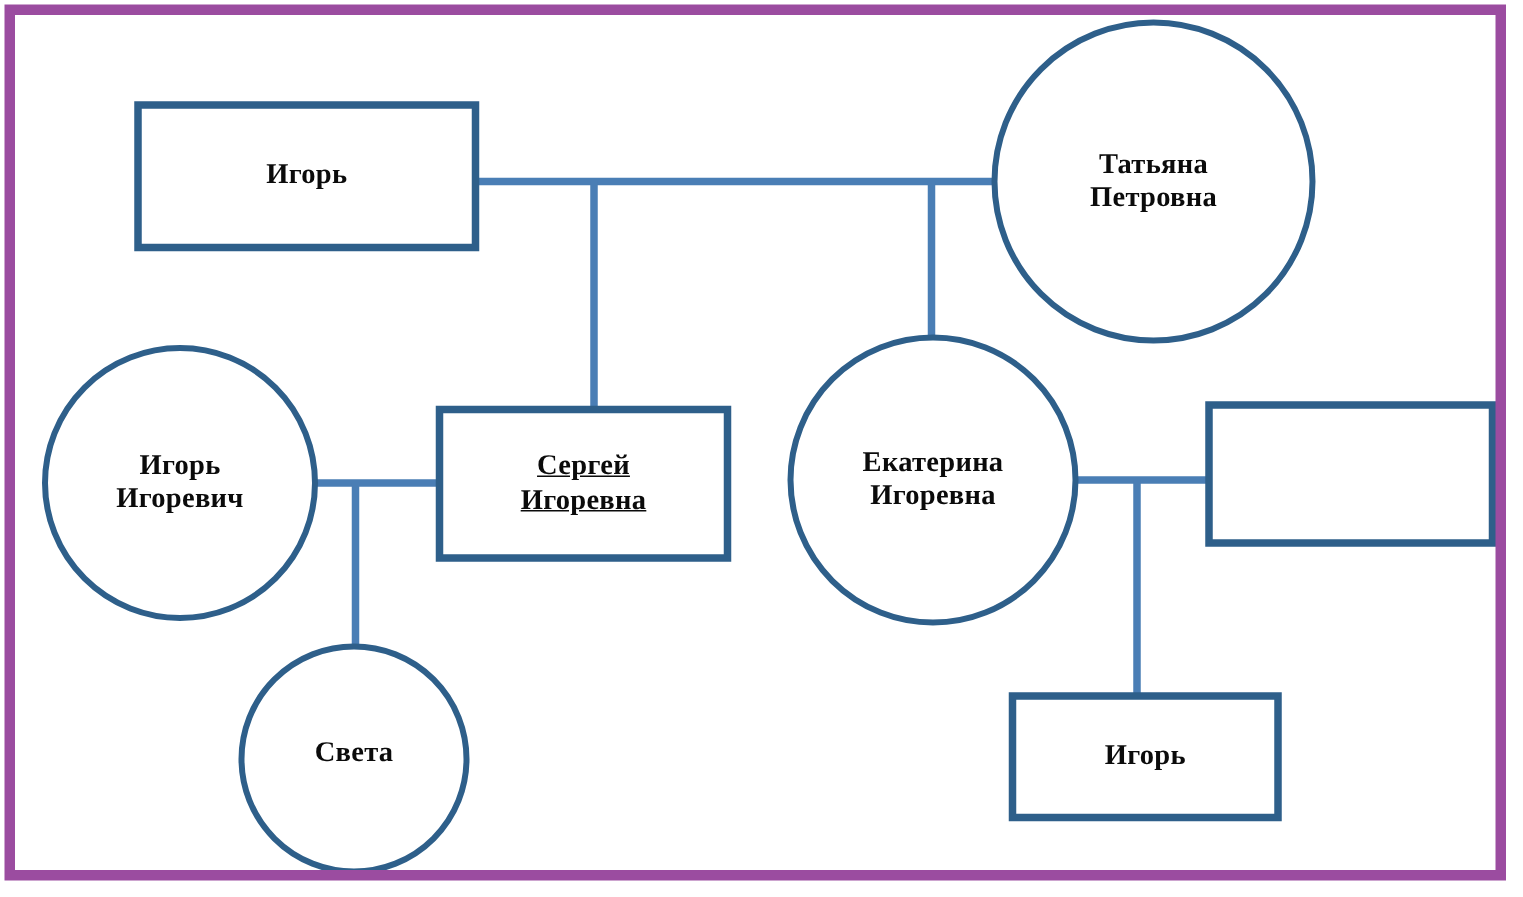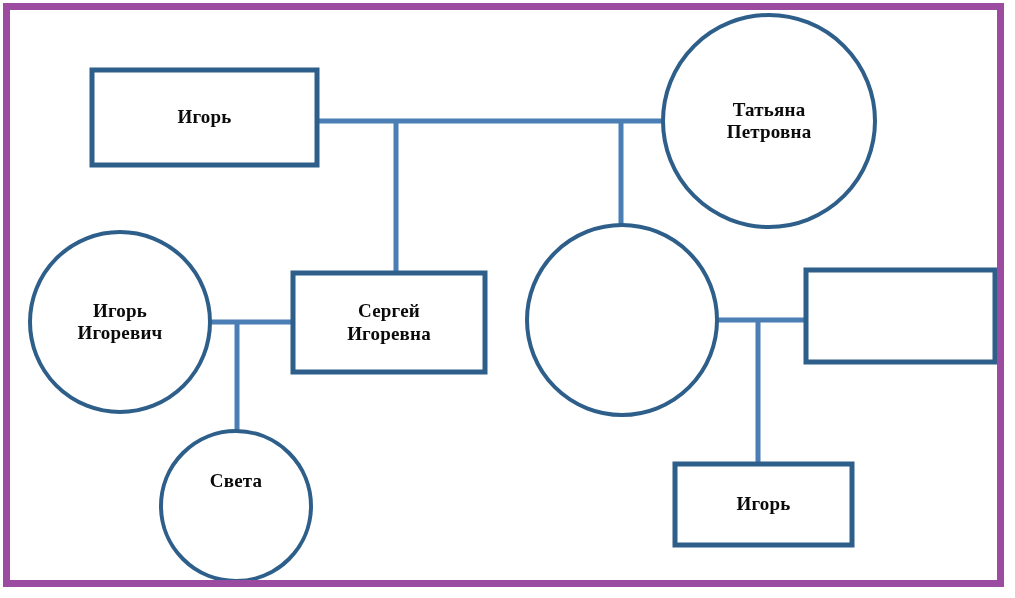--- a/index.html
+++ b/index.html
@@ -108,28 +108,32 @@
   <div class="node-label" style="left:663px; top:15px; width:212px; height:212px;">
     <span>Татьяна</span>
     <span>Петровна</span>
   </div>
 
   <div class="node-label" style="left:30px; top:232px; width:180px; height:180px;">
     <span>Игорь</span>
     <span>Игоревич</span>
   </div>
 
-  <div class="node-label" style="left:293px; top:273px; width:192px; height:99px;">
+  <div class="node-label" style="left:293px; top:273px; width:192px; height:99px;text-decoration:underline;">
     <span>Сергей</span>
     <span>Игоревна</span>
   </div>
 
+  <div class="node-label" style="left:527px; top:225px; width:190px; height:190px;">
+    <span>Екатерина</span>
+    <span>Игоревна</span>
+  </div>
 
 
-  <div class="node-label" style="left:161px; top:406px; width:150px; height:150px;">
+  <div class="node-label" style="left:161px; top:427px; width:150px; height:150px;">
     <span>Света</span>
   </div>
 
   <div class="node-label" style="left:675px; top:464px; width:177px; height:81px;">
     <span>Игорь</span>
   </div>
 
   <div id="frame"></div>
 </div>
 

